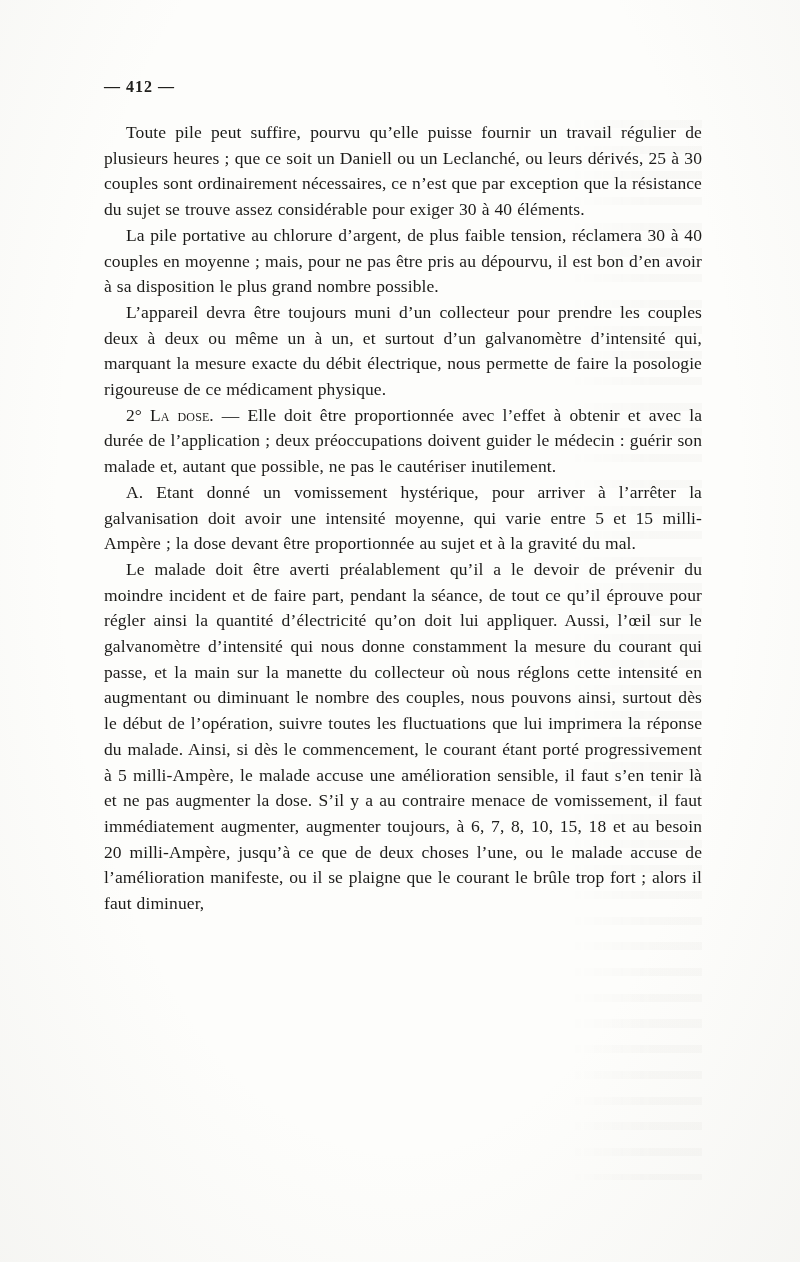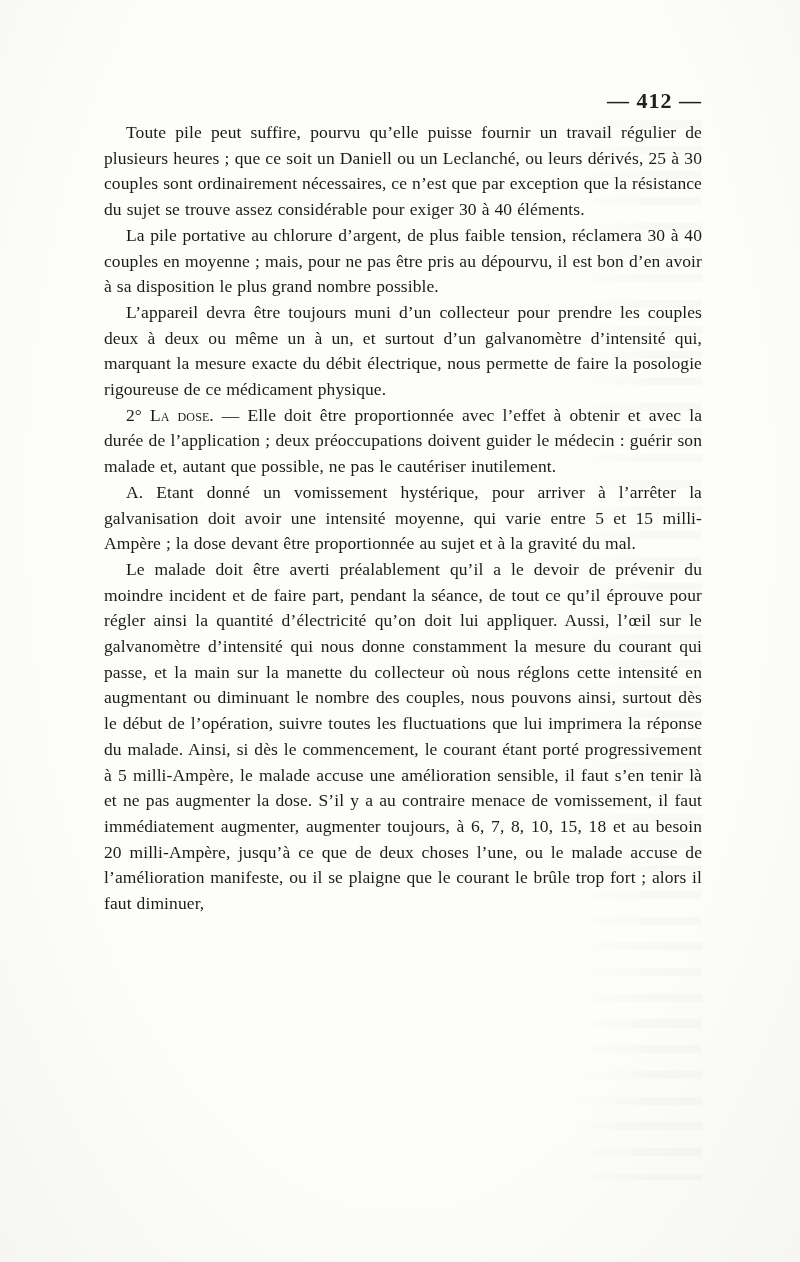--- a/index.html
+++ b/index.html
@@ -17,25 +17,25 @@
   }
   .scan-page {
     position: absolute;
     inset: 0;
     background:
       radial-gradient(ellipse at 50% 40%, rgba(255,255,255,0) 60%, rgba(180,178,170,0.10) 100%),
       #fdfdfb;
   }
   .page-number {
     position: absolute;
-    top: 88px;
+    top: 78px;
     left: 104px;
     width: 598px;
-    text-align: right;
-    font-size: 22px;
+    text-align: left;
+    font-size: 16px;
     font-weight: bold;
     letter-spacing: 1px;
     color: #21201d;
   }
   .text-block {
     position: absolute;
     top: 120px;
     left: 104px;
     width: 598px;
     font-size: 17.5px;

